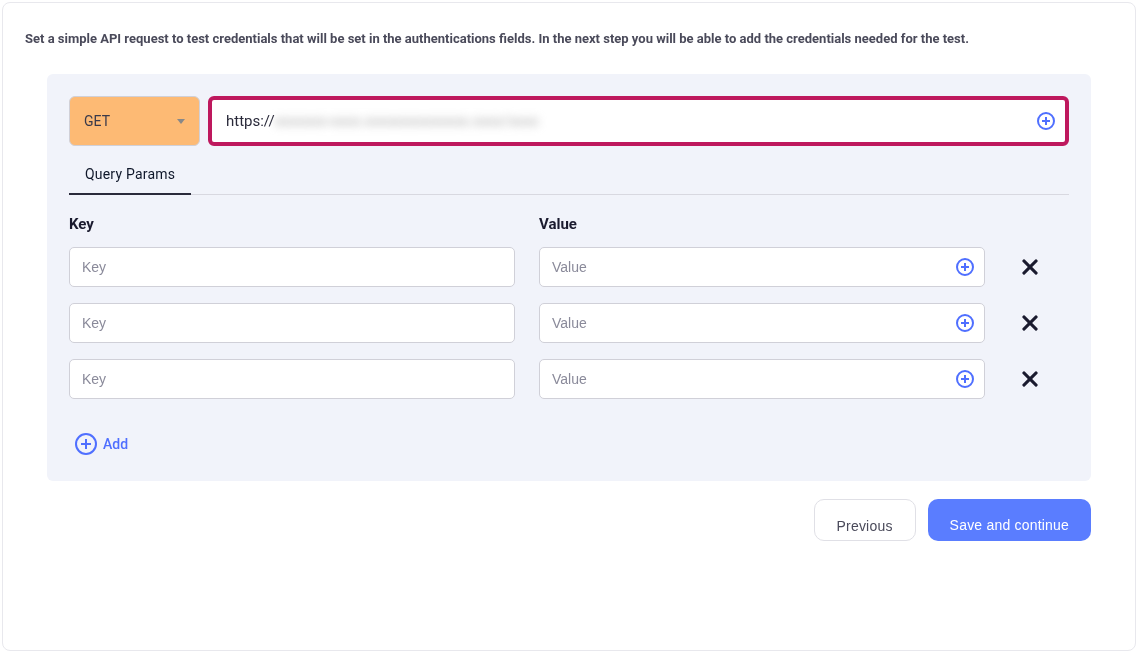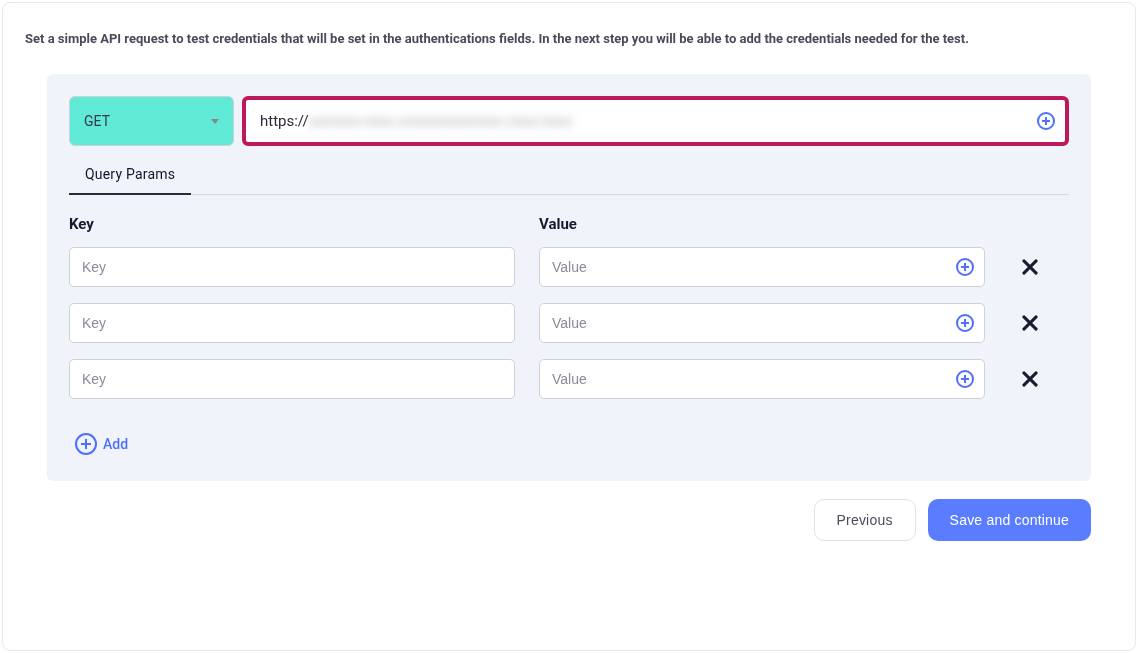--- a/index.html
+++ b/index.html
@@ -34,23 +34,23 @@
       border-radius: 6px;
       padding: 22px;
       margin: 0 22px;
     }
     .url-row {
       display: flex;
       gap: 0;
       margin-bottom: 10px;
     }
     .method-select {
-      width: 165px;
+      width: 131px;
       height: 50px;
-      background: #5eead4;
+      background: #fdba74;
       border: 1px solid #d0d0d8;
       border-radius: 6px;
       display: flex;
       align-items: center;
       justify-content: space-between;
       padding: 0 14px;
       font-size: 14px;
       color: #3a3a4a;
       cursor: pointer;
       margin-right: 8px;
@@ -206,21 +206,21 @@
       display: flex;
       justify-content: flex-end;
       gap: 12px;
       margin: 18px 22px 0 22px;
     }
     .btn {
       height: 42px;
       border-radius: 10px;
       font-size: 14px;
       font-weight: 500;
-      padding: 12px 22px;
+      padding: 18px 22px;
       cursor: pointer;
       border: none;
       letter-spacing: 0.2px;
     }
     .btn-secondary {
       background: #fff;
       border: 1px solid #e0e0e6;
       color: #4a4a5a;
     }
     .btn-primary {

